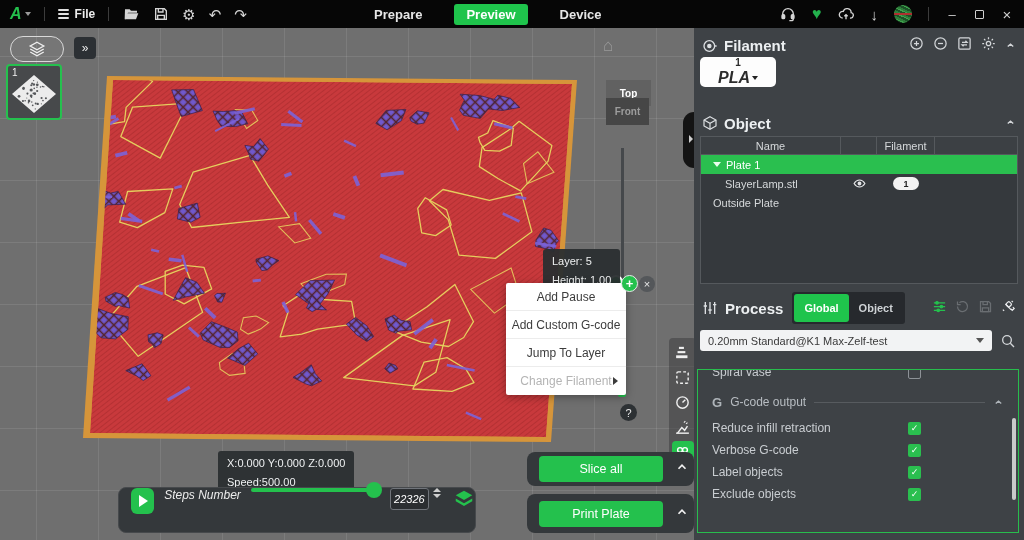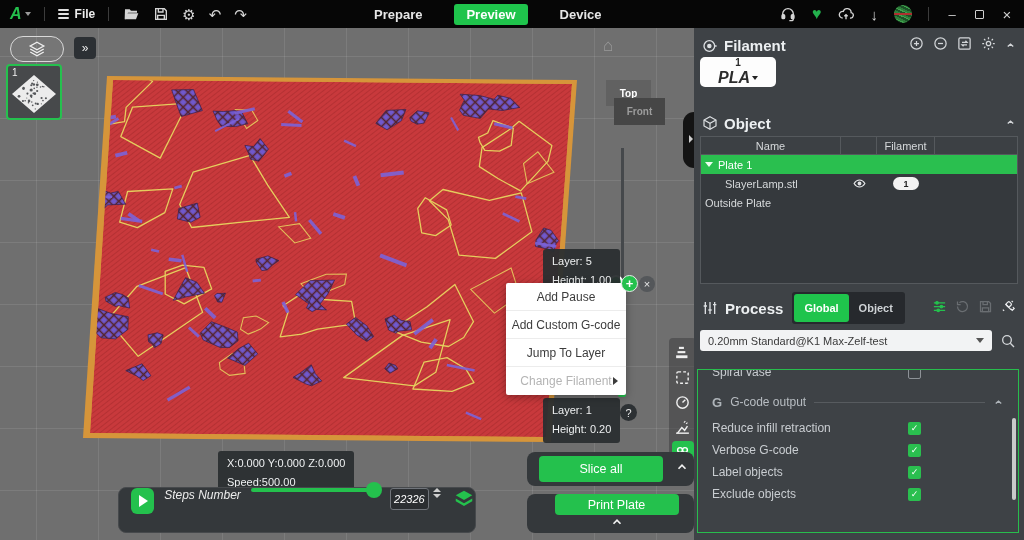--- a/index.html
+++ b/index.html
@@ -45,22 +45,22 @@
               background:rgba(255,255,255,.05); }
   .expand-btn { position:absolute; left:74px; top:9px; width:22px; height:22px; border-radius:4px; background:#2c3034;
                 color:#e8e8e8; font-size:12px; display:flex; align-items:center; justify-content:center; }
   #plate-thumb { position:absolute; left:6px; top:36px; width:56px; height:56px; border:2px solid #25c14e;
                  border-radius:4px; background:#47494b; }
   #plate-thumb .num { position:absolute; left:4px; top:1px; font-size:10px; color:#f0f0f0; }
 
   .home-glyph { position:absolute; left:603px; top:8px; font-size:17px; color:#9b9b9b; }
   .vc-top { position:absolute; left:606px; top:44px; width:45px; height:26px; background:#616161; color:#fff;
             font-size:10px; font-weight:bold; display:flex; align-items:center; justify-content:center;margin-top:8px; }
-  .vc-front { position:absolute; left:606px; top:70px; width:51px; height:27px; background:#464646; color:#9d9d9d;
-              font-size:10px; font-weight:bold; display:flex; align-items:center; justify-content:center;margin-left:8px; }
+  .vc-front { position:absolute; left:606px; top:70px; width:43px; height:27px; background:#464646; color:#9d9d9d;
+              font-size:10px; font-weight:bold; display:flex; align-items:center; justify-content:center; }
 
   .panel-tab-handle { position:absolute; left:683px; top:84px; width:11px; height:56px; background:#141414;
                       border-radius:28px 0 0 28px; }
   .panel-tab-handle i { position:absolute; right:1px; top:23px; width:0; height:0;
                         border-top:4px solid transparent; border-bottom:4px solid transparent; border-left:4px solid #cfcfcf; }
 
   
   .vtrack-gray { position:absolute; left:621px; top:120px; width:3px; height:135px; background:#45484b; z-index:3; }
   .vtrack-green { position:absolute; left:621px; top:255px; width:3px; height:110px; background:#24c14d; z-index:3; }
   .vnub { position:absolute; left:618px; top:361px; width:8px; height:8px; border-radius:2px; background:#24c14d; z-index:4; }
@@ -111,21 +111,21 @@
   .spin i { width:0; height:0; border-left:4px solid transparent; border-right:4px solid transparent; }
   .spin .up { border-bottom:4px solid #cfcfcf; }
   .spin .dn { border-top:4px solid #cfcfcf; }
   .layers-green { margin-left:12px; color:#24c14d; display:flex; }
   .layers-green svg { width:22px; height:22px; }
 
   
   .action-wrap { position:absolute; width:167px; background:#34383b; border-radius:8px; z-index:5;
                  display:flex; align-items:center; }
   #slice-wrap { left:527px; top:424px; height:34px; }
-  #print-wrap { left:527px; top:466px; height:39px;flex-direction:column; }
+  #print-wrap { left:527px; top:466px; height:39px; }
   .action-btn { width:124px; height:26px; margin-left:12px; background:#24c14d; border-radius:4px; color:#fff;
                 font-size:12.5px; display:flex; align-items:center; justify-content:center; }
   .action-caret { margin-left:12px; color:#f0f0f0; }
   .action-caret svg { width:14px; height:14px; }
 
   
   #rpanel { position:absolute; left:694px; top:28px; width:330px; height:512px; background:#3e4246; color:#e9ebed; }
   .sec-head { display:flex; align-items:center; gap:6px; padding:8px 8px 4px 8px; }
   .sec-title { font-size:15px; font-weight:bold; color:#eceff1; }
   .sec-icons { margin-left:auto; display:flex; align-items:center; gap:9px; color:#d3d6d9; }
@@ -141,21 +141,21 @@
   .fil-card .mat i { width:0; height:0; border-left:3.5px solid transparent; border-right:3.5px solid transparent; border-top:4px solid #222; }
 
   #object-sec { position:absolute; left:0; top:78px; width:330px; }
   .obj-table { position:absolute; left:6px; top:30px; width:318px; height:148px; background:#35393d; border:1px solid #55595d; }
   .obj-header { display:grid; grid-template-columns:140px 36px 58px 1fr; height:18px; background:#3c4044;
                 border-bottom:1px solid #55595d; font-size:11px; color:#d6d9db; }
   .obj-header div { display:flex; align-items:center; justify-content:center; border-right:1px solid #55595d; }
   .obj-header div:last-child { border-right:none; }
   .obj-row { display:grid; grid-template-columns:140px 36px 58px 1fr; height:19px; font-size:11px; color:#d6d9db; align-items:center; }
   .obj-row.selected { background:#2abf4f; color:#fff; }
-  .row-name { display:flex; align-items:center; gap:5px; padding-left:4px; }
+  .row-name { display:flex; align-items:center; gap:5px; padding-left:12px; }
   .row-name.indent1 { padding-left:24px; }
   .tri-open { width:0; height:0; border-left:4px solid transparent; border-right:4px solid transparent; border-top:5px solid #eafeee; }
   .eye { display:flex; justify-content:center; }
   .eye svg { width:13px; height:13px; }
   .fil-pill { width:26px; height:13px; border-radius:7px; background:#f2f2f2; color:#222; font-size:9px; font-weight:bold;
               display:flex; align-items:center; justify-content:center; margin:0 auto; }
 
   #process-sec { position:absolute; left:0; top:256px; width:330px; }
   .proc-head { display:flex; align-items:center; gap:7px; padding:8px 8px 4px 8px; }
   .seg { display:flex; background:#26292d; border-radius:3px; padding:2px; margin-left:2px; }
@@ -442,24 +442,20 @@
       <div class="menu-item">Jump To Layer</div>
       <div class="menu-item">
         <span>Change Filament</span>
         <i class="submarker"></i>
       </div>
     </div>
 
     <div class="plus-circle">+</div>
     <div class="x-circle">×</div>
 
-    <div class="ttip" id="tt-layer1">
-      <div>Layer: 1</div>
-      <div>Height: 0.20</div>
-    </div>
     <div class="help-circle">?</div>
 
     <div id="view-toolbar">
       <span class="vt-btn">
         <svg viewBox="0 0 24 24" fill="currentColor">
             <rect x="7" y="4" width="7" height="3"></rect>
             <rect x="5" y="10" width="11" height="3"></rect>
             <rect x="3" y="16" width="16" height="4"></rect>
           </svg>
       </span>

